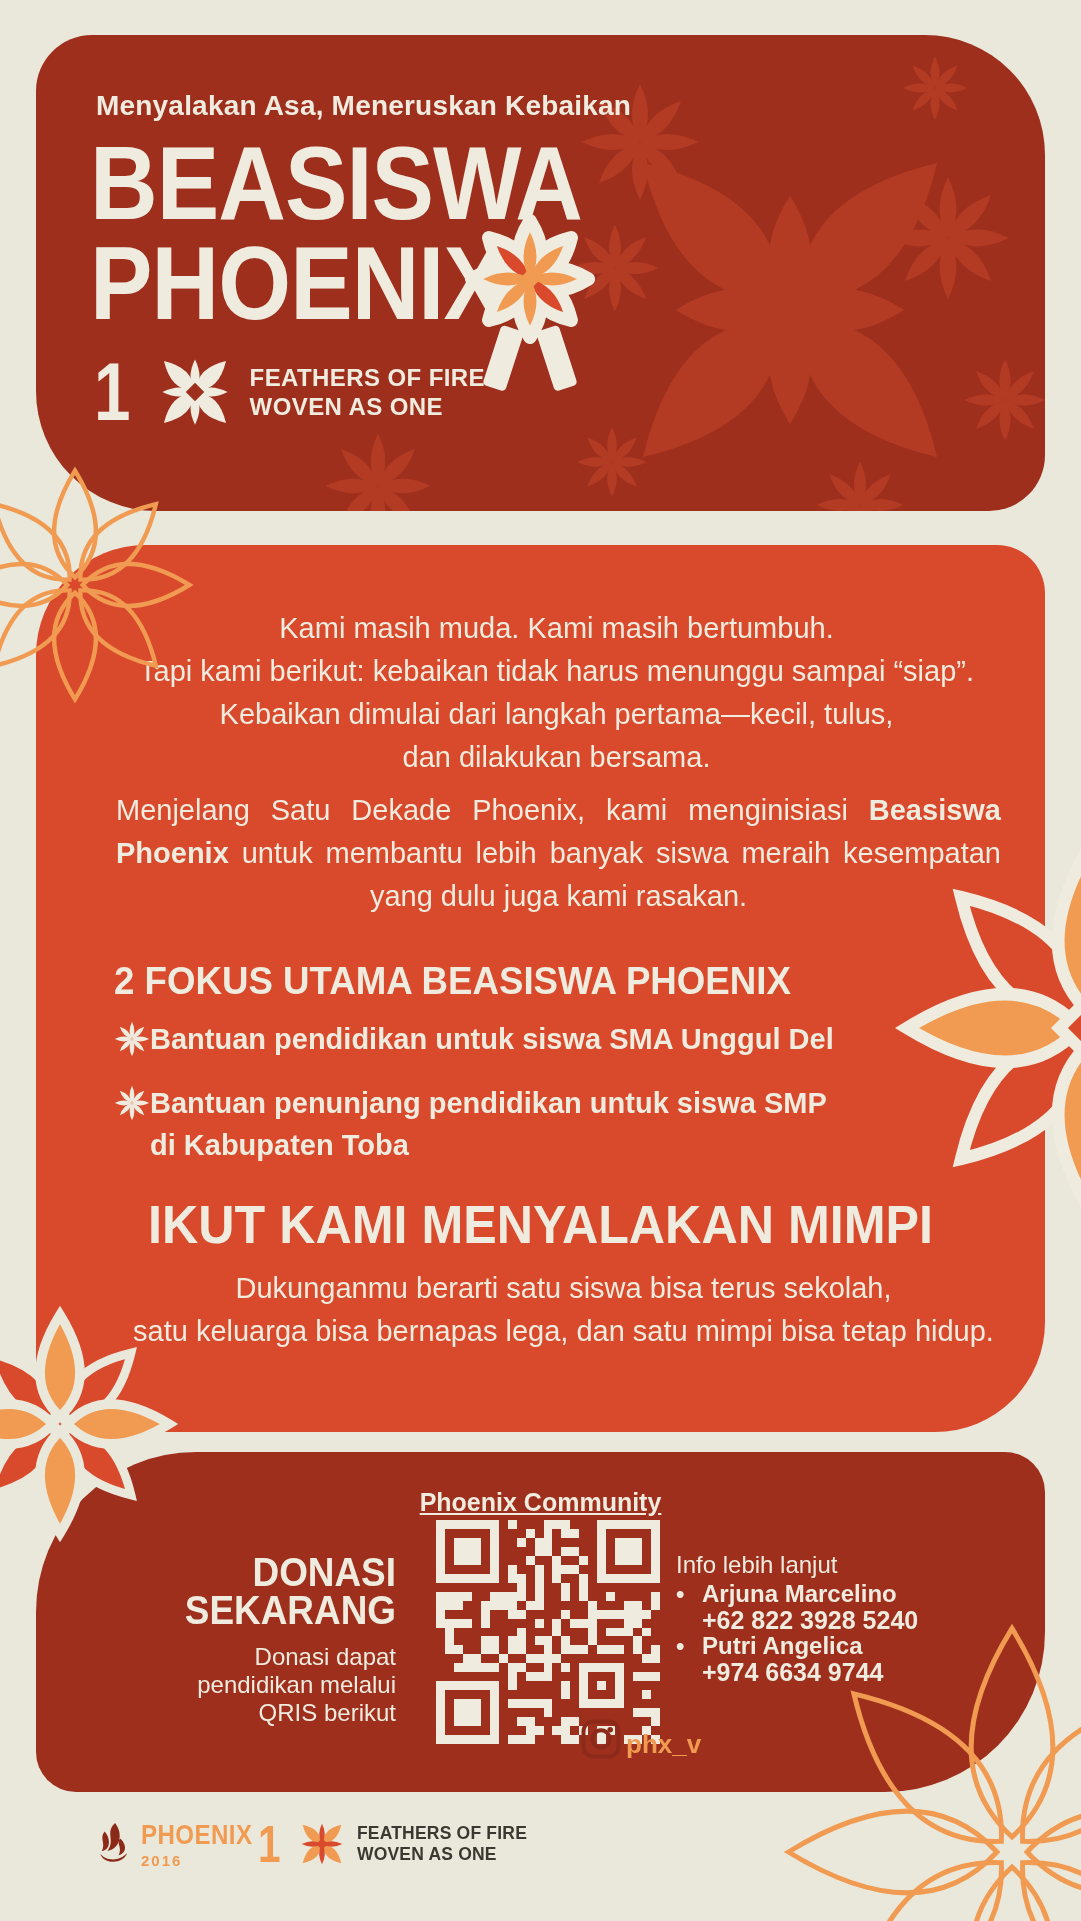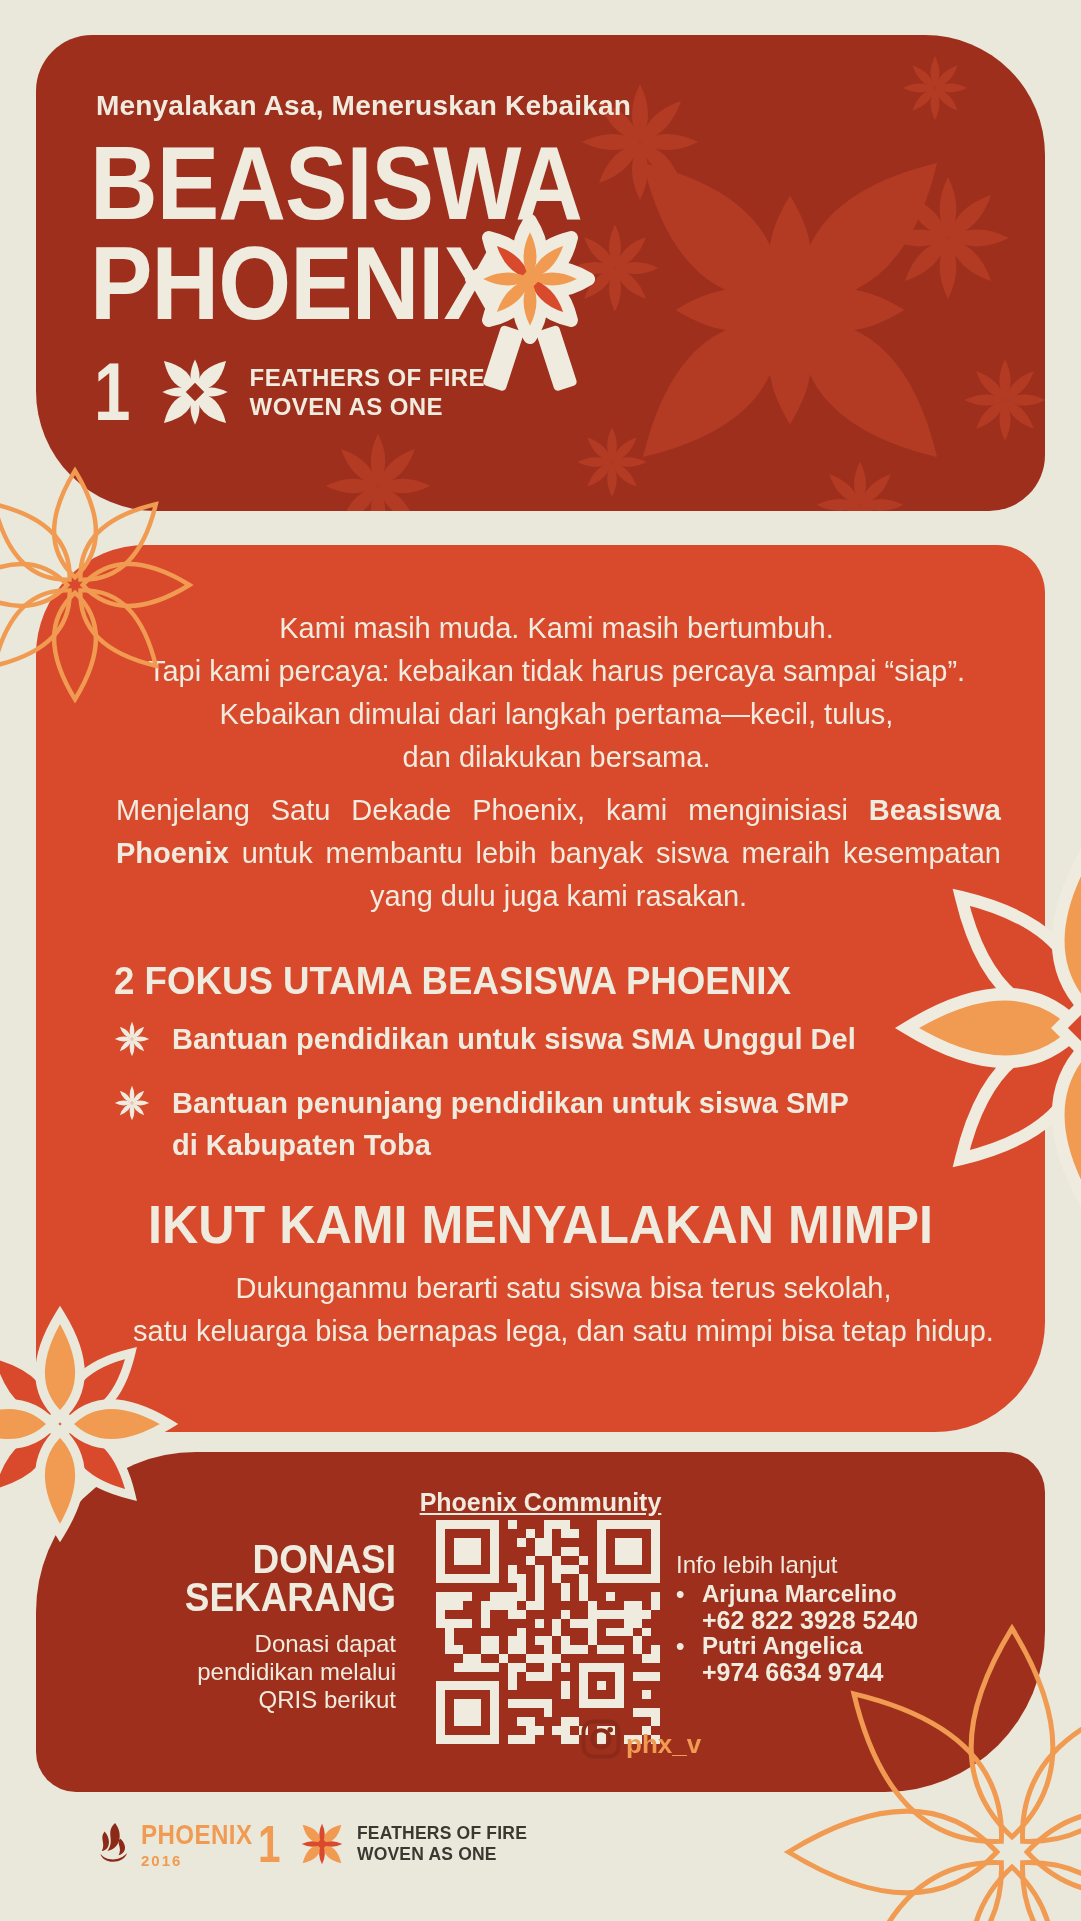--- a/index.html
+++ b/index.html
@@ -27,35 +27,35 @@
   
   .orange-panel{top:545px;height:887px;background:var(--orange);
       border-radius:110px 48px 110px 48px;color:var(--text-cream);}
   .intro{position:absolute;top:62px;left:0;right:0;text-align:center;
       font-size:29px;line-height:43px;padding-left:32px;}
   .para2{position:absolute;top:244px;left:80px;right:44px;text-align:justify;
       text-align-last:center;font-size:29px;line-height:43px;}
   .para2 strong{font-weight:700;}
   .focus-heading{position:absolute;top:414px;left:78px;font-size:39px;font-weight:800;
       transform:scaleX(.94);transform-origin:left;white-space:nowrap;}
-  .focus-item{position:absolute;left:78px;display:flex;gap:22px;align-items:flex-start;
+  .focus-item{position:absolute;left:78px;display:flex;align-items:flex-start;
       font-size:29px;line-height:42px;font-weight:700;}
   .fi1{top:473px;}
   .fi2{top:527px;margin-top:10px;}
   .bullet-svg{flex:0 0 auto;margin-top:3px;}
   .cta-heading{position:absolute;top:648px;left:0;right:0;text-align:center;font-size:54px;
       font-weight:800;transform:scaleX(.93);transform-origin:center;white-space:nowrap;}
   .cta-text{position:absolute;top:722px;left:0;right:0;text-align:center;
       font-size:29px;line-height:43px;margin-left:46px;}
   
   .dark-panel{top:1452px;height:340px;background:var(--dark-red);
       border-radius:160px 40px 160px 40px;color:var(--text-cream);}
   .community{position:absolute;top:36px;left:0;right:0;text-align:center;
       font-size:25px;font-weight:700;text-decoration:underline;}
-  .donate-col{position:absolute;top:88px;left:110px;width:250px;text-align:right;}
+  .donate-col{position:absolute;top:101px;left:110px;width:250px;text-align:right;}
   .donate-h{font-size:41px;line-height:38px;font-weight:800;transform:scaleX(.9);
       transform-origin:right top;white-space:nowrap;}
   .donate-sub{margin-top:14px;font-size:24px;line-height:28px;}
   .qr{position:absolute;top:68px;left:400px;width:224px;height:224px;}
   .info-col{position:absolute;top:100px;left:640px;font-size:24px;line-height:26px;}
   .info-h{font-weight:500;margin-bottom:3px;}
   .contact-row{display:flex;gap:14px;font-weight:700;}
   .blt{width:12px;}
   .cphone{font-weight:700;padding-left:26px;font-size:25px;}
   
@@ -248,21 +248,21 @@
       <div class="ten-labels">
         <div>FEATHERS OF FIRE</div>
         <div>WOVEN AS ONE</div>
       </div>
     </div>
   </section>
 
   <section class="panel orange-panel">
     <div class="intro">
       <div>Kami masih muda. Kami masih bertumbuh.</div>
-      <div>Tapi kami percaya: kebaikan tidak harus percaya sampai “siap”.</div>
+      <div>Tapi kami berikut: kebaikan tidak harus menunggu sampai “siap”.</div>
       <div>Kebaikan dimulai dari langkah pertama—kecil, tulus,</div>
       <div>dan dilakukan bersama.</div>
     </div>
 
     <p class="para2"><span>Menjelang Satu Dekade Phoenix, kami menginisiasi </span><strong>Beasiswa Phoenix</strong><span> untuk membantu lebih banyak siswa meraih kesempatan yang dulu juga kami rasakan.</span></p>
 
     <h2 class="focus-heading">2 FOKUS UTAMA BEASISWA PHOENIX</h2>
 
     <div class="focus-item fi1">
       <svg class="bullet-svg" width="36" height="36" viewBox="-20 -20 40 40">

